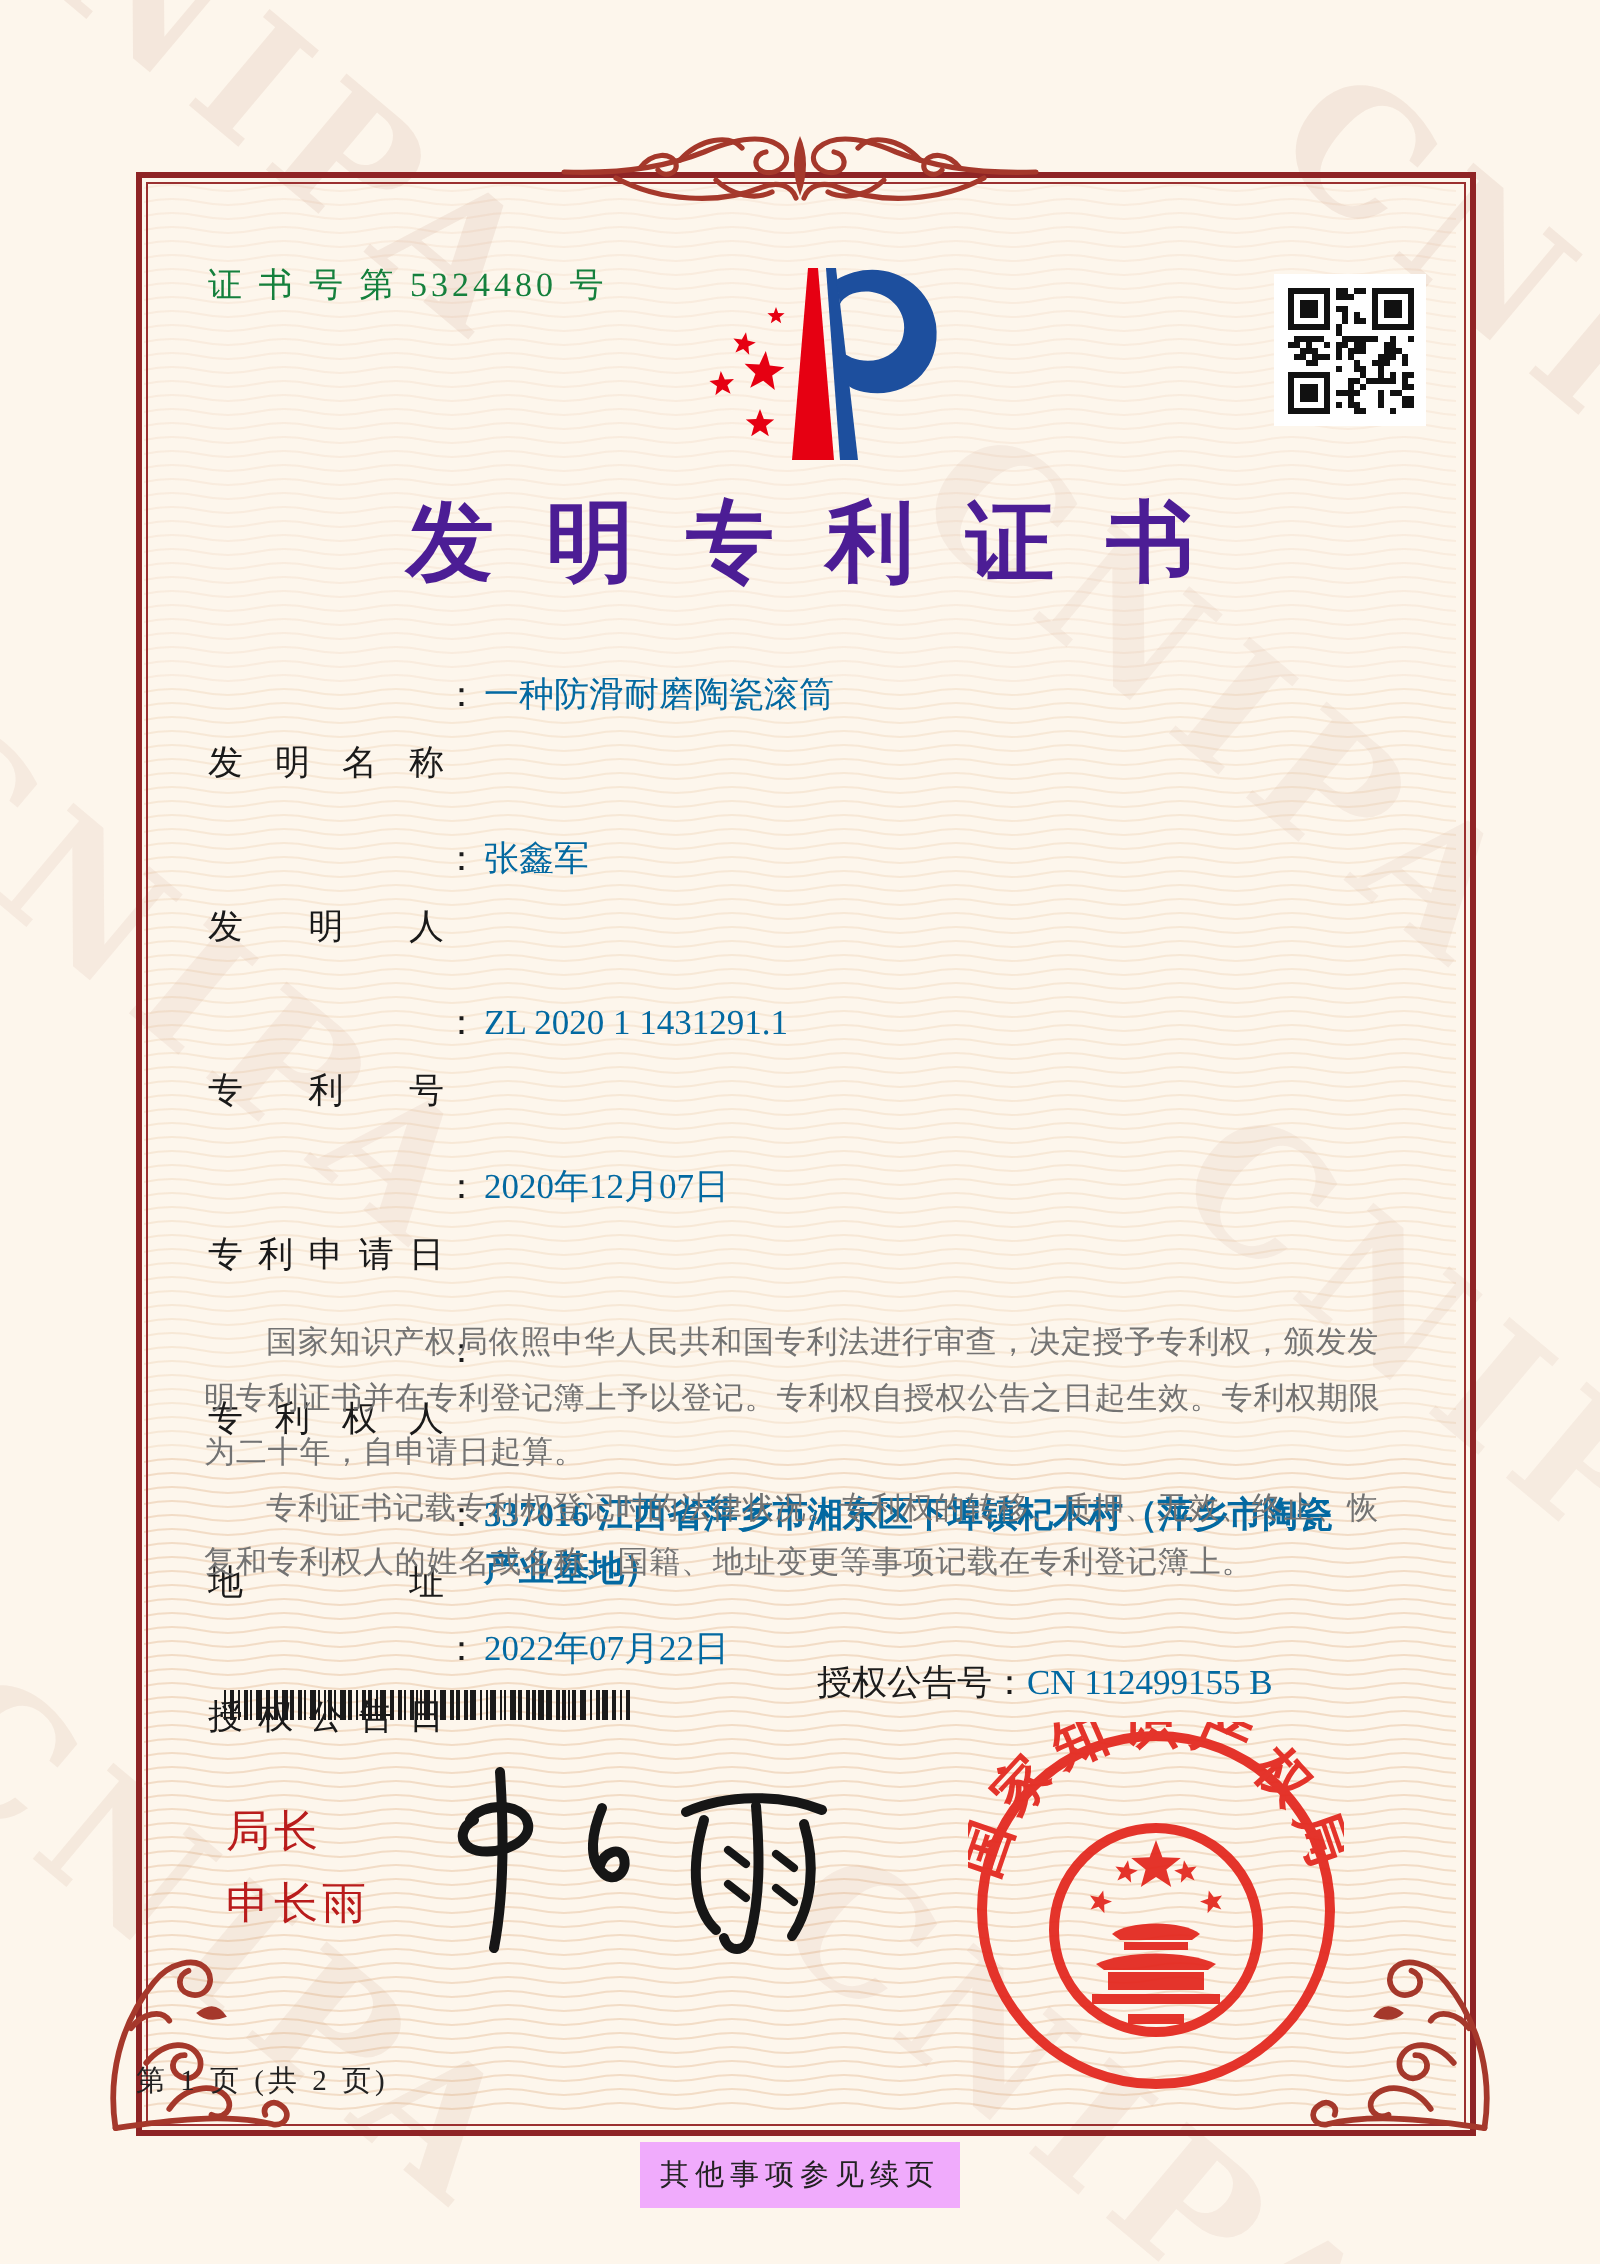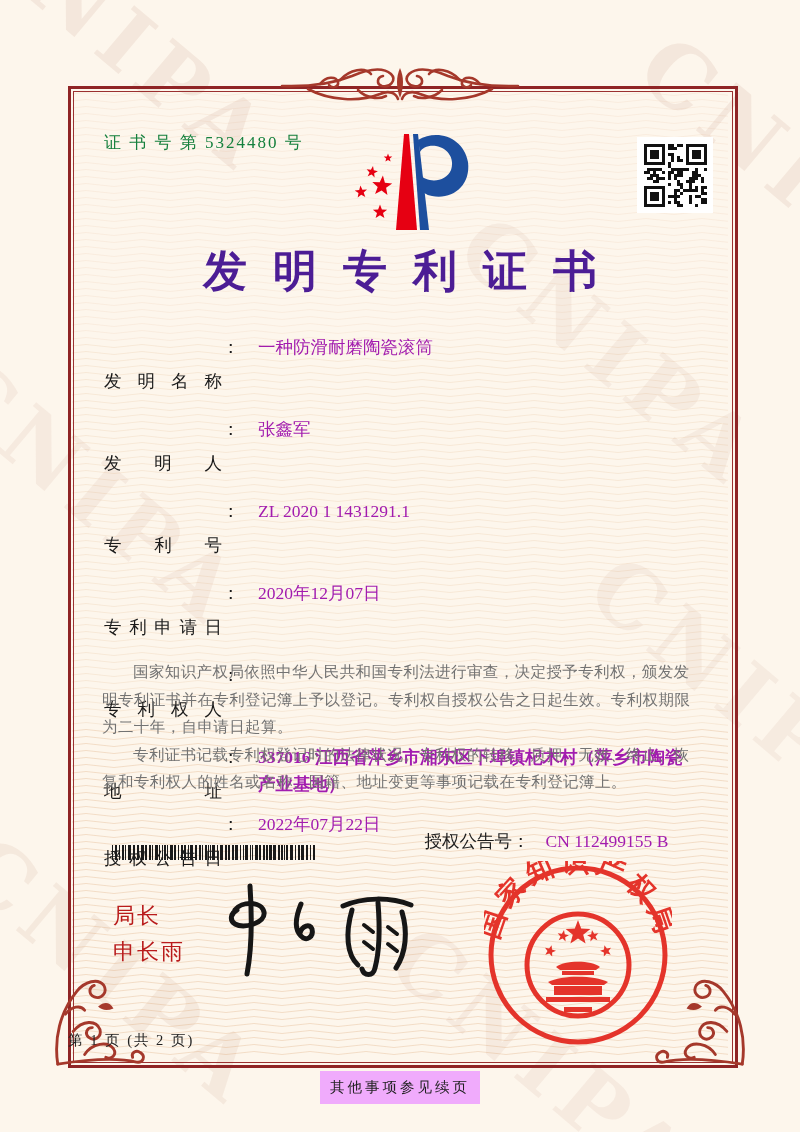--- a/index.html
+++ b/index.html
@@ -39,21 +39,21 @@
     position:absolute; left:0; top:242px; width:100%; text-align:center;
     font-size:44px; font-weight:600; letter-spacing:26px; text-indent:26px; color:#4c1d95;
   }
   .fields{position:absolute; left:104px; top:334px; width:606px; font-size:17.5px; line-height:27px;}
   .frow{display:flex; margin-bottom:21px;}
   .flabel{
     display:inline-block; width:118px; text-align:justify; text-align-last:justify;
     flex:none; color:#1a1a1a;margin-top:34px;
   }
   .colon{flex:none; width:20px;}
-  .fvalue{color:#a21caf;margin-left:16px;}
+  .fvalue{color:#0369a1;}
   .frow.address{margin-bottom:6px;}
   .frow.address .fvalue{max-width:440px;font-weight:bold;}
   .pair2{display:flex; margin-left:44px;align-items:center;}
   .paras{
     position:absolute; left:102px; top:658px; width:602px;
     font-size:15.5px; line-height:27.5px; letter-spacing:0.4px; color:#737373;
   }
   .paras p{margin:0; text-indent:2em;}
   #barcode{position:absolute; left:112px; top:845px;}
   .signer{

